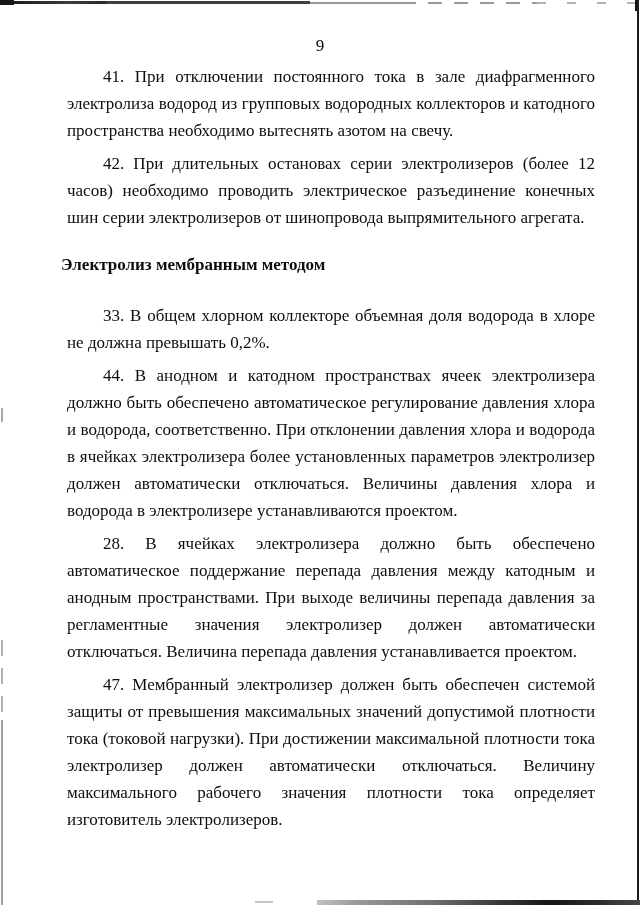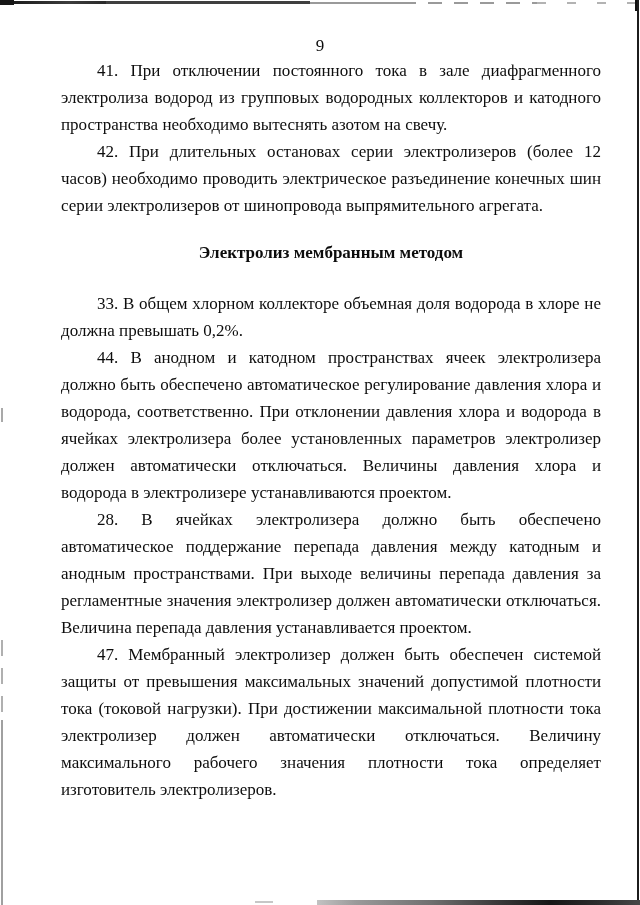--- a/index.html
+++ b/index.html
@@ -52,30 +52,30 @@
   .content {
     position: absolute;
     top: 57px;
     left: 61px;
     width: 540px;
     font-size: 17px;
     line-height: 27px;
     text-align: justify;
   }
   .content p {
-    margin: 0;
+    margin: 6px;
     text-indent: 36px;
     font-family: Liberation Serif, serif;
   }
   .section-heading {
     margin: 20px 0 24px 0;
     font-size: 17px;
     line-height: 27px;
     font-weight: bold;
-    text-align: center;
+    text-align: left;
     text-indent: 0;
   }
 </style>
 </head>
 <body>
 
 <div class="page">
 
   <div class="artifact top-seg1"></div>
   <div class="artifact top-seg2"></div>

